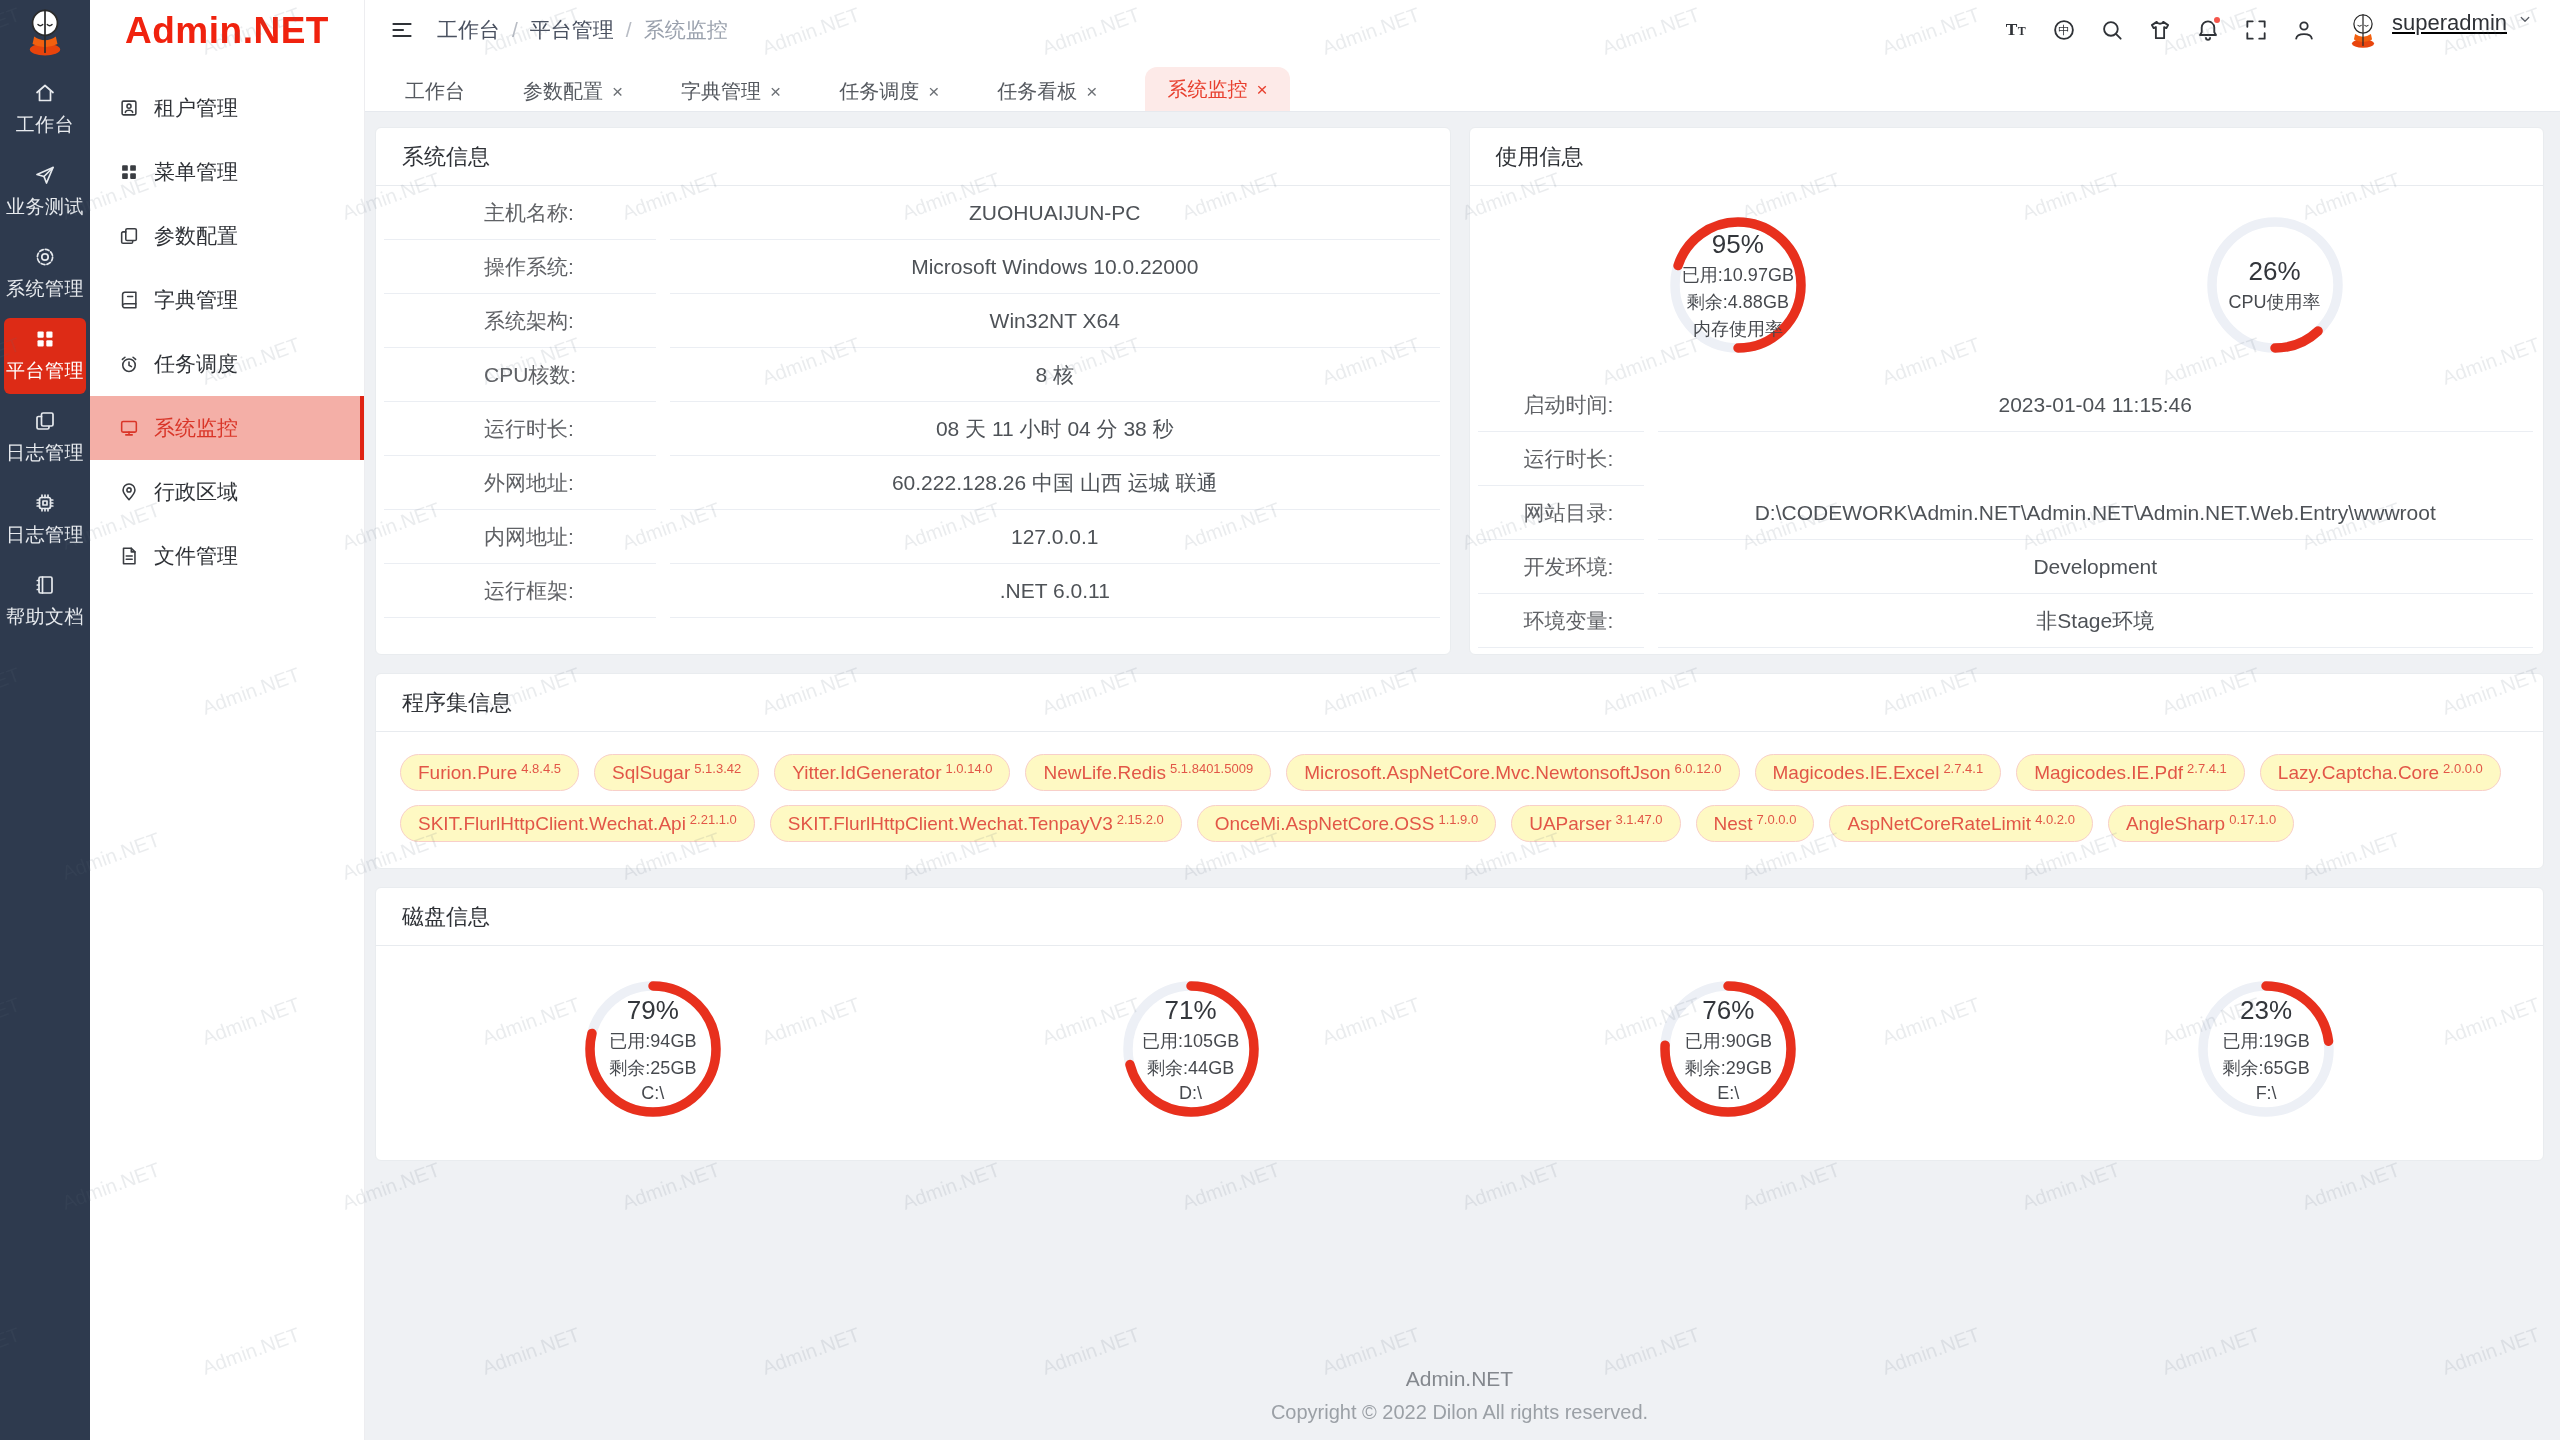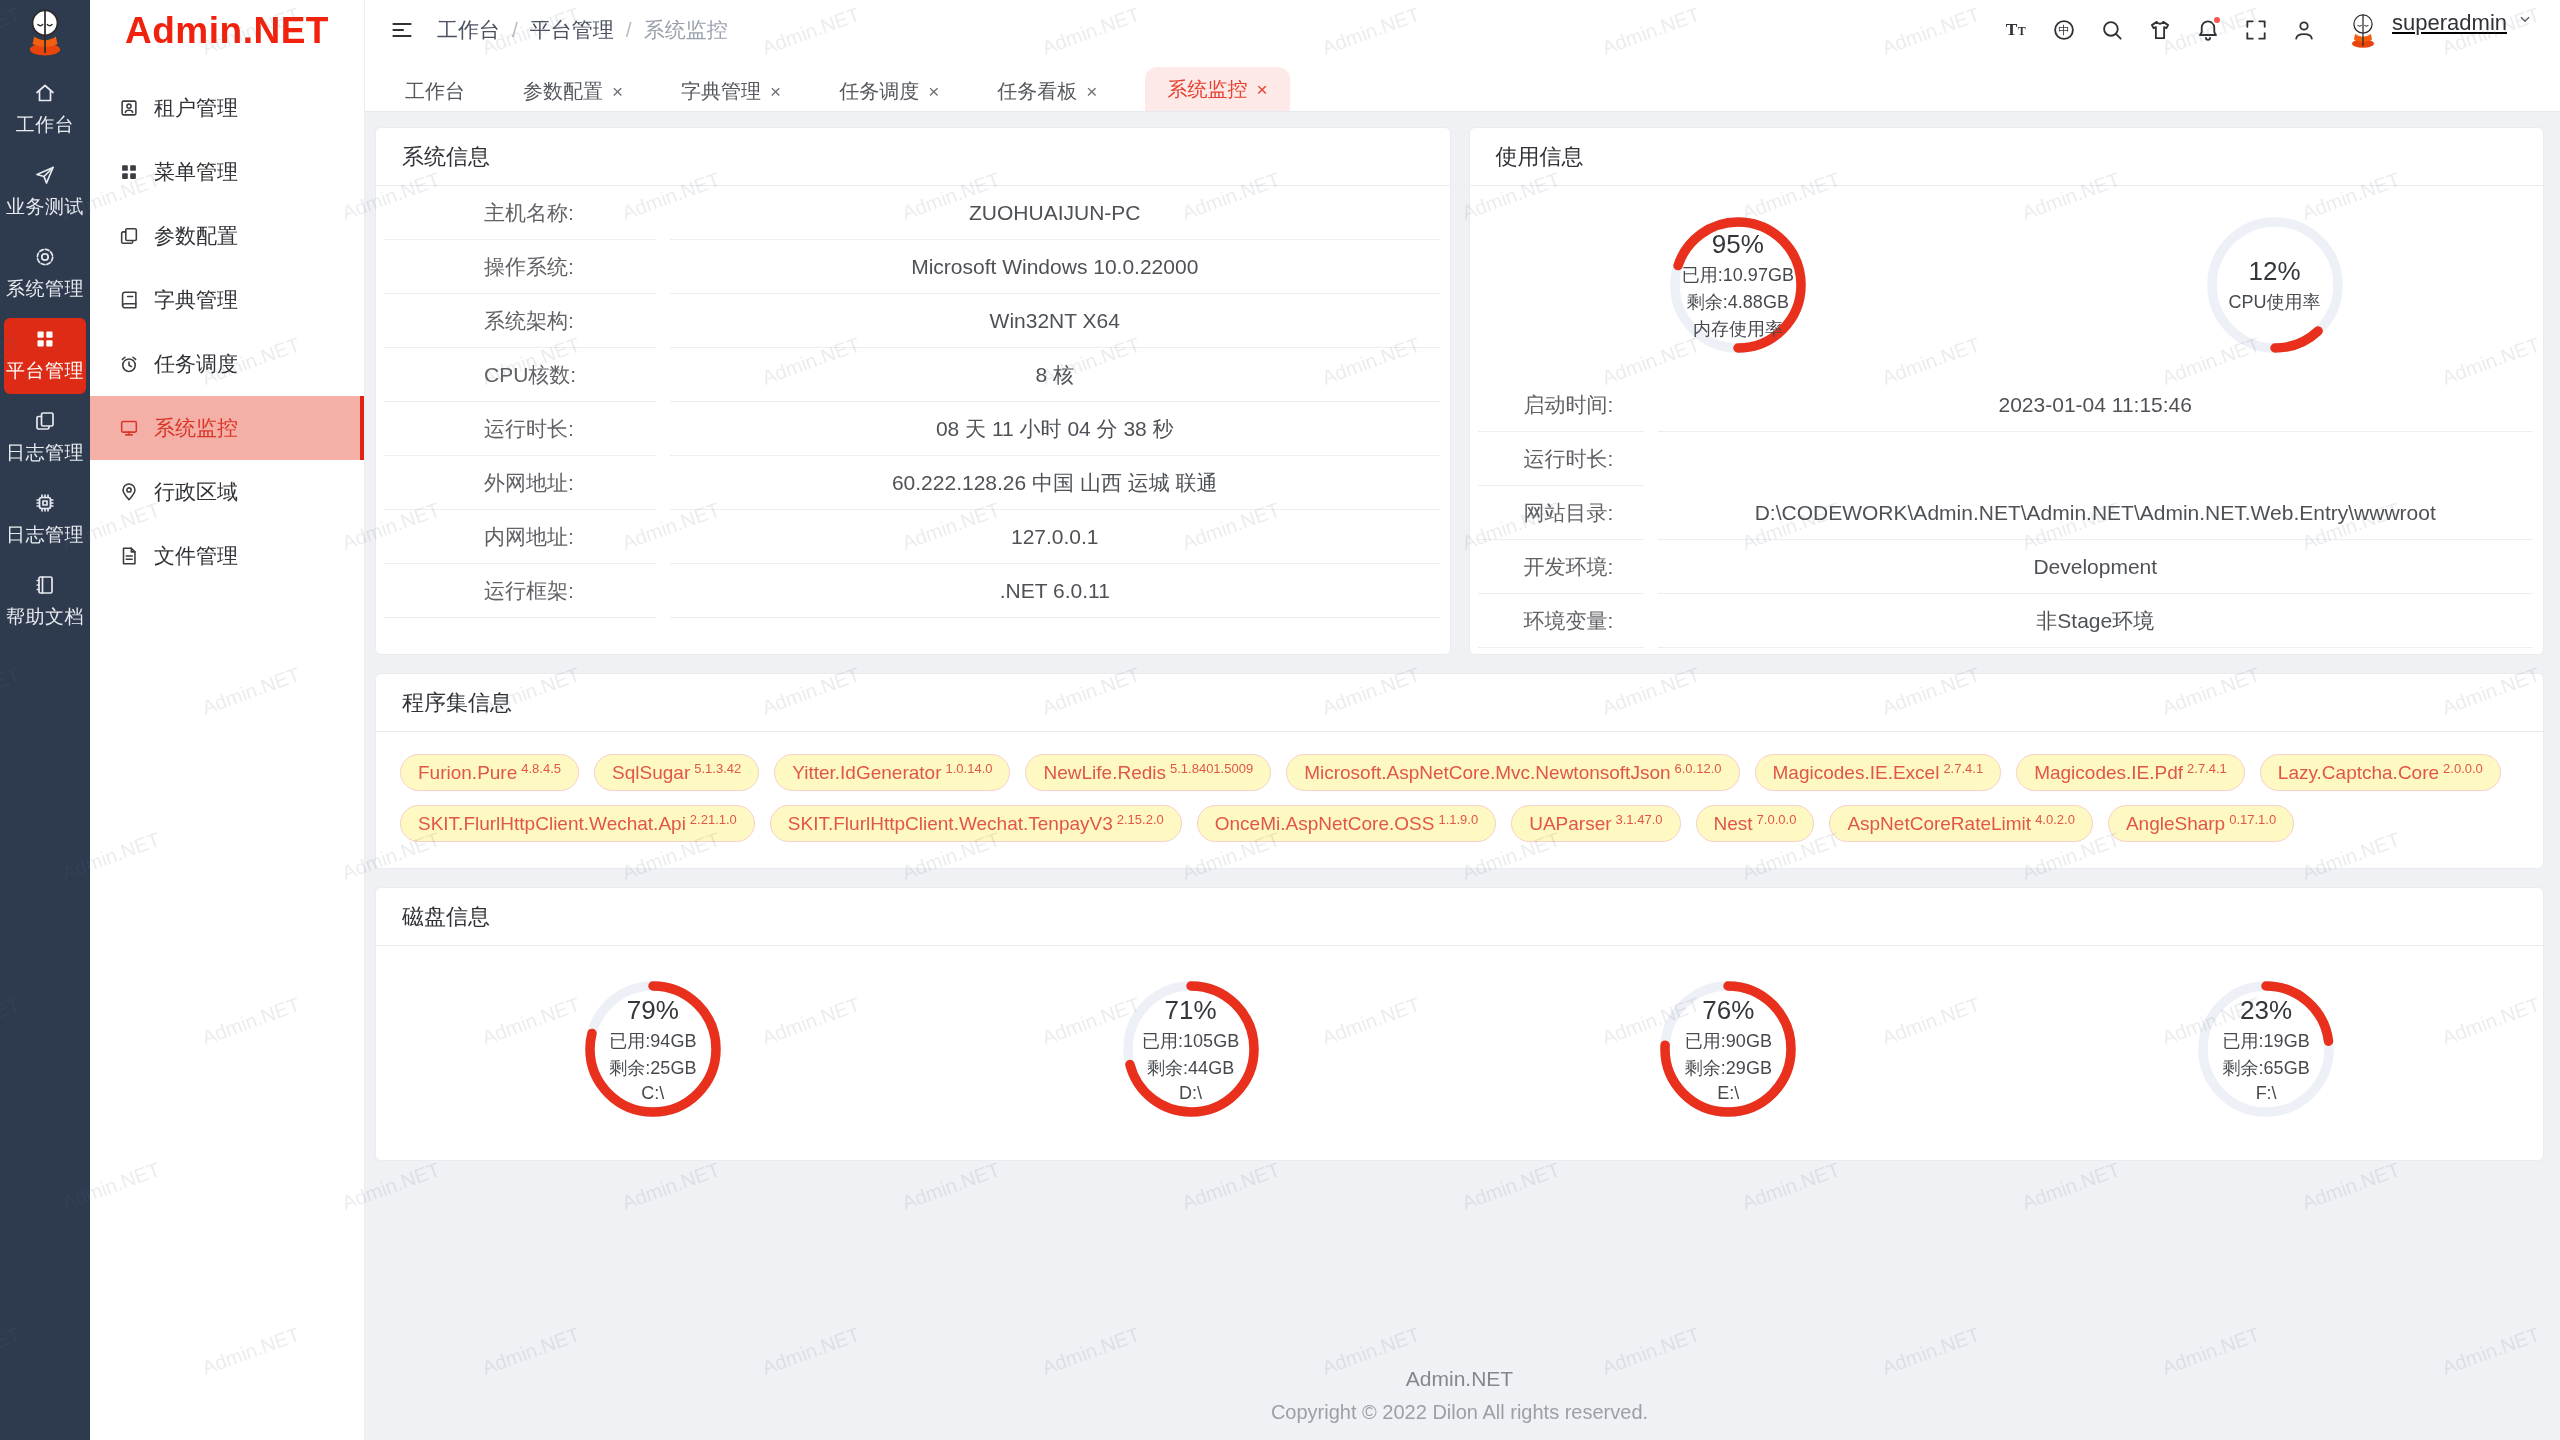--- a/index.html
+++ b/index.html
@@ -422,21 +422,21 @@
                   <div class="gauge-line">剩余:4.88GB</div>
                   <div class="gauge-line">内存使用率</div>
                 </div>
               </div>
               <div class="gauge">
                 <svg viewBox="0 0 150 150">
                   <circle class="track" cx="75" cy="75" r="63"></circle>
                   <circle class="prog" cx="75" cy="75" r="63" pathLength="100" stroke-dasharray="12 88" transform="rotate(90 75 75) translate(0 150) scale(1 -1)"></circle>
                 </svg>
                 <div class="gauge-text">
-                  <div class="gauge-pct">12%</div>
+                  <div class="gauge-pct">26%</div>
                   <div class="gauge-line">CPU使用率</div>
                 </div>
               </div>
             </div>
           <div class="info-rows">
               <div class="info-row">
                 <div class="info-label">启动时间:</div>
                 <div class="info-value">2023-01-04 11:15:46</div>
               </div>
               <div class="info-row">

